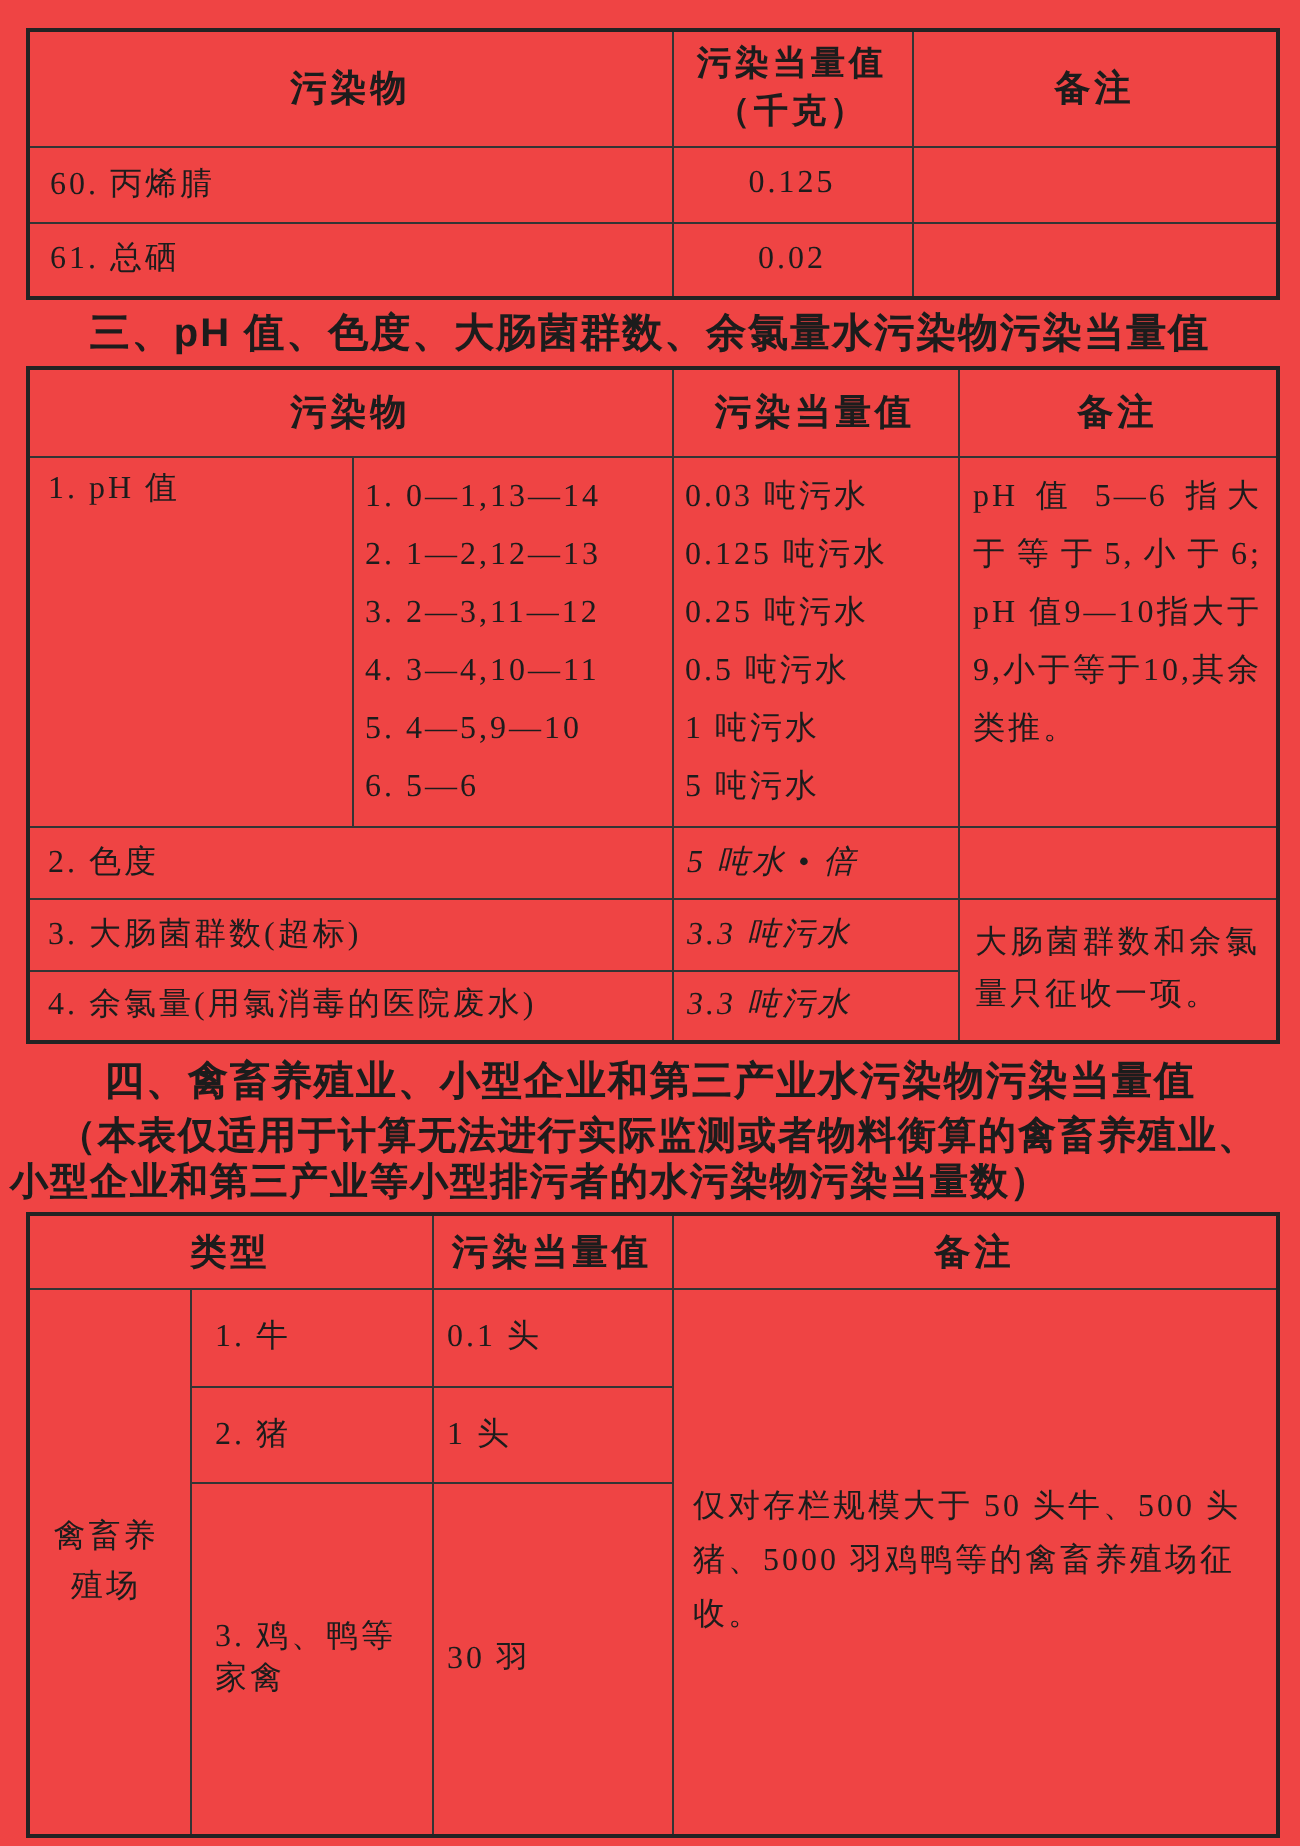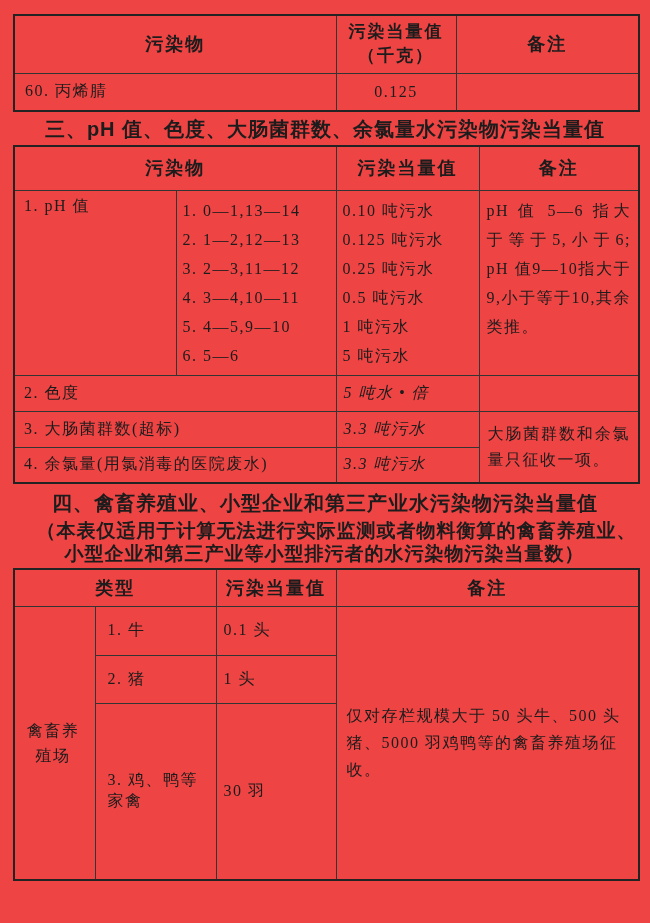--- a/index.html
+++ b/index.html
@@ -75,21 +75,20 @@
     padding: 3px 8px;
   }
 
   .sec-note {
     font-family: "Liberation Sans", "DejaVu Sans", sans-serif;
     font-weight: bold;
     font-size: 19px;
     line-height: 23px;
     margin: 1px 6px 3px 5px;
     letter-spacing: 1px;
-    text-align: center;
   }
   .sec-note .indent { padding-left: 24px; }
   .sec-title-4 { margin-top: 6px; }
 
   .t3 .hrow { height: 37px; padding-left: 13px; }
   .t3 .row-cow { height: 49px; }
   .t3 .row-pig { height: 48px; }
   .t3 .row-fowl { height: 177px; }
   .t3 td { vertical-align: middle; }
   .t3 .name-cell { padding-left: 12px; }
@@ -124,20 +123,25 @@
         <div class="hdr-sub">污染当量值</div>
         <div class="hdr-sub">（千克）</div>
       </th>
       <th>备注</th>
     </tr>
     <tr class="drow">
       <td class="name-cell">60. 丙烯腈</td>
       <td class="value-cell">0.125</td>
       <td></td>
     </tr>
+    <tr class="drow">
+      <td class="name-cell">61. 总硒</td>
+      <td class="value-cell">0.02</td>
+      <td></td>
+    </tr>
   </tbody>
     </table>
 
   <div class="sec-title">三、pH 值、色度、大肠菌群数、余氯量水污染物污染当量值</div>
 
   <table class="t2">
     <colgroup>
         <col style="width:162px">
         <col style="width:160px">
         <col style="width:143px">
@@ -153,21 +157,21 @@
       <td class="name-cell">1. pH 值</td>
       <td>
         <div class="list-line">1. 0—1,13—14</div>
         <div class="list-line">2. 1—2,12—13</div>
         <div class="list-line">3. 2—3,11—12</div>
         <div class="list-line">4. 3—4,10—11</div>
         <div class="list-line">5. 4—5,9—10</div>
         <div class="list-line">6. 5—6</div>
       </td>
       <td>
-        <div class="list-line">0.10 吨污水</div>
+        <div class="list-line">0.03 吨污水</div>
         <div class="list-line">0.125 吨污水</div>
         <div class="list-line">0.25 吨污水</div>
         <div class="list-line">0.5 吨污水</div>
         <div class="list-line">1 吨污水</div>
         <div class="list-line">5 吨污水</div>
       </td>
       <td class="remark-justify">pH 值 5—6 指大于等于5,小于6; pH 值9—10指大于 9,小于等于10,其余类推。</td>
     </tr>
     <tr class="srow">
       <td colspan="2" class="name-cell">2. 色度</td>

